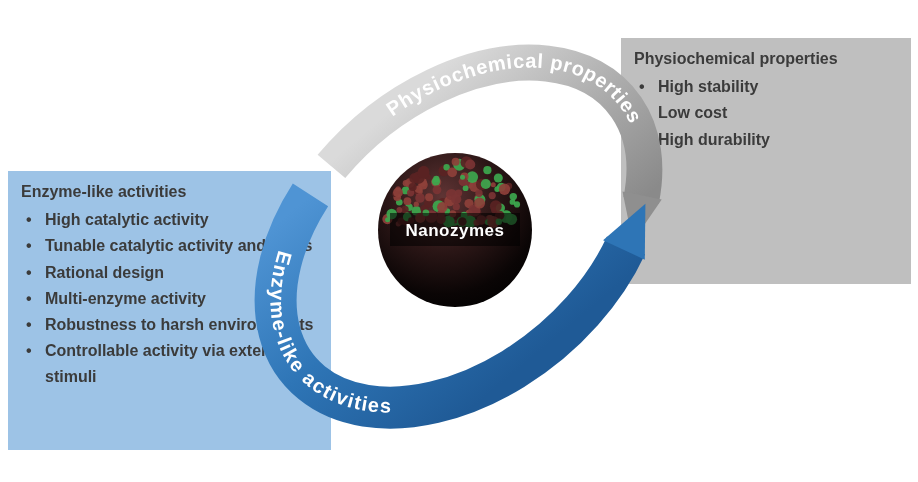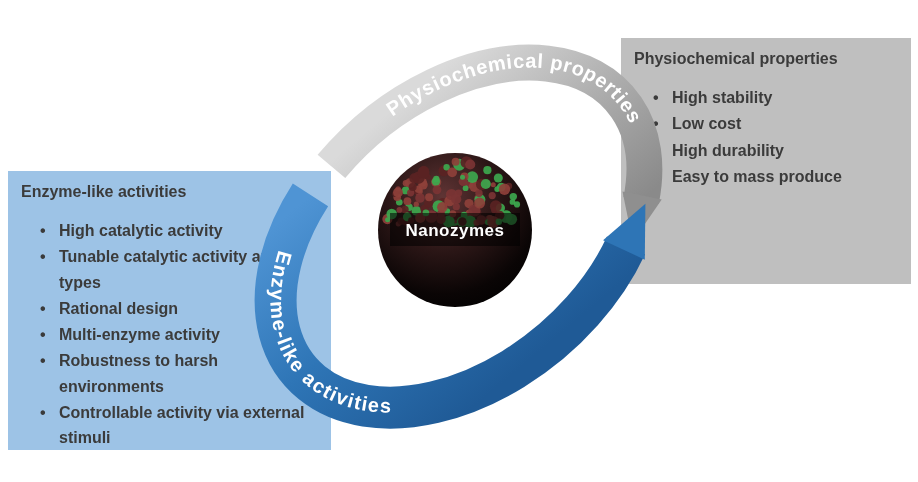--- a/index.html
+++ b/index.html
@@ -7,21 +7,21 @@
     position:relative;width:918px;height:482px;background:#ffffff;overflow:hidden;
     font-family:"Liberation Sans",sans-serif;
   }
   .panel{
     position:absolute;box-sizing:border-box;color:var(--text-dark,#3b3b3b);
     font-weight:bold;padding:9px 10px 8px 10px;
   }
   .panel-left{left:8px;top:171px;width:323px;height:279px;background:var(--panel-blue,#9dc3e6);}
   .panel-right{left:621px;top:38px;width:290px;height:246px;background:var(--panel-gray,#bfbfbf);}
   .panel-title{font-size:16px;line-height:1.5;margin:0 0 3px 3px;}
-  .panel ul{list-style:none;margin:14px;padding:0;}
+  .panel ul{list-style:none;margin:0;padding:0;}
   .panel li{position:relative;padding-left:27px;font-size:16px;line-height:1.58;margin:1px 0;}
   .panel li::before{content:"\2022";position:absolute;left:8px;}
   svg.ring{position:absolute;left:0;top:0;pointer-events:none;}
   .arc-label{
     fill:var(--arc-text,#ffffff);font-family:"Liberation Sans",sans-serif;
     font-weight:bold;font-size:20px;letter-spacing:1px;
   }
   .sphere-label{
     fill:#ffffff;font-family:"Liberation Sans",sans-serif;
     font-weight:bold;font-size:17px;letter-spacing:.5px;
@@ -43,21 +43,20 @@
       <li>Controllable activity via external stimuli</li>
     </ul>
   </div>
 
   <div class="panel panel-right">
     <div class="panel-title">Physiochemical properties</div>
     <ul>
       <li>High stability</li>
       <li>Low cost</li>
       <li>High durability</li>
-      <li>Easy to mass produce</li>
     </ul>
   </div>
 
   <svg class="ring" width="918" height="482" viewBox="0 0 918 482" xmlns="http://www.w3.org/2000/svg" xmlns:xlink="http://www.w3.org/1999/xlink">
     <defs>
       <linearGradient id="gradGray" x1="0" y1="0" x2="0" y2="1">
         <stop offset="0" stop-color="#dadada"></stop>
         <stop offset="0.55" stop-color="#ababab"></stop>
         <stop offset="1" stop-color="#8a8a8a"></stop>
       </linearGradient>

